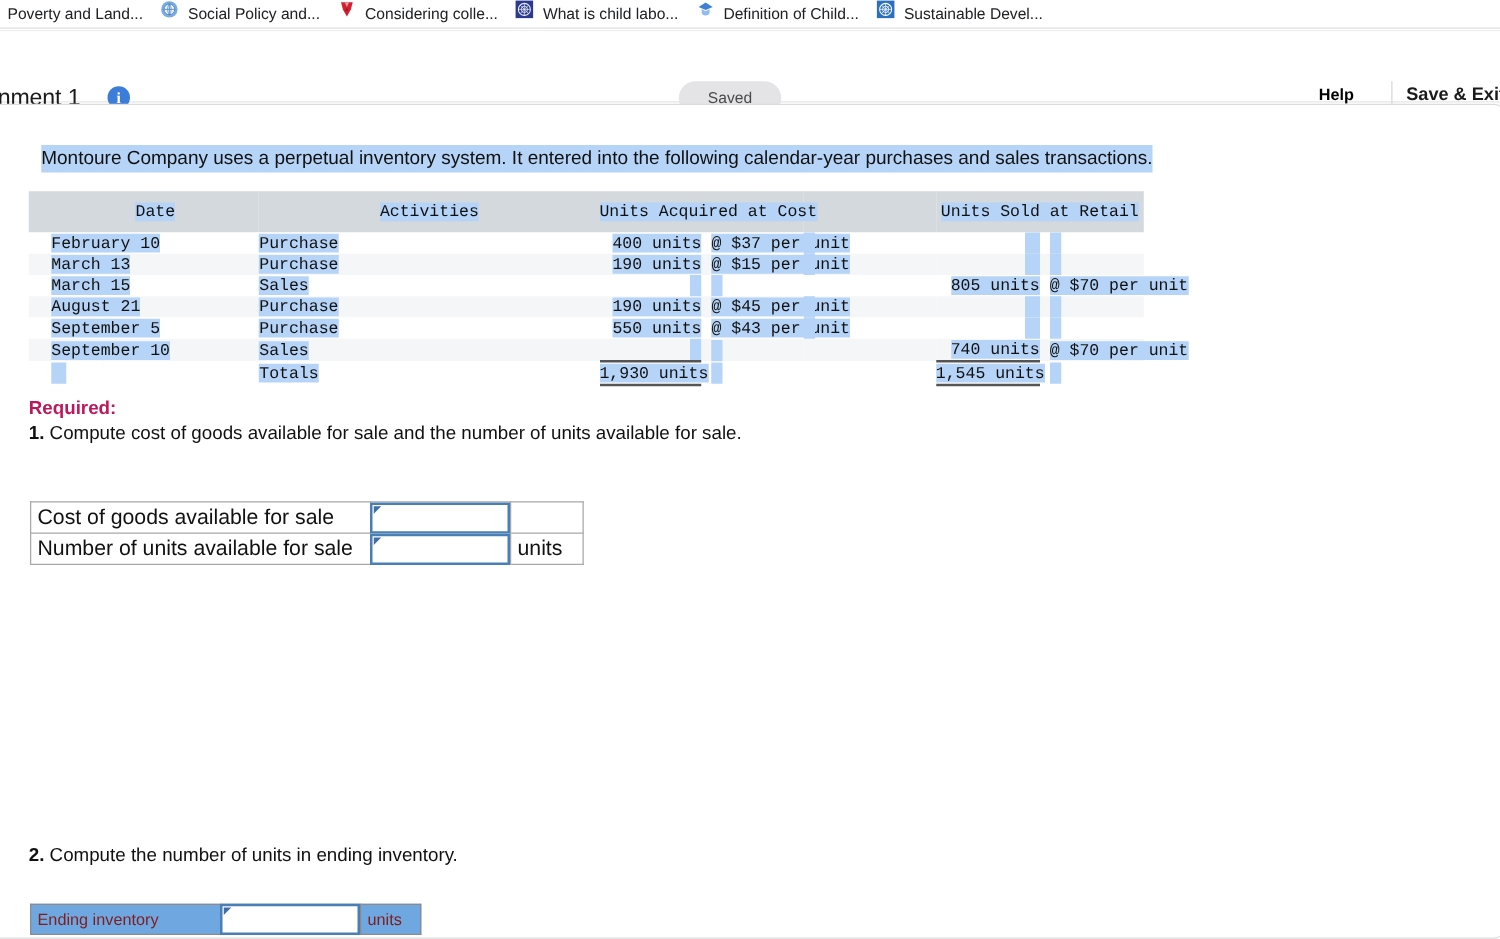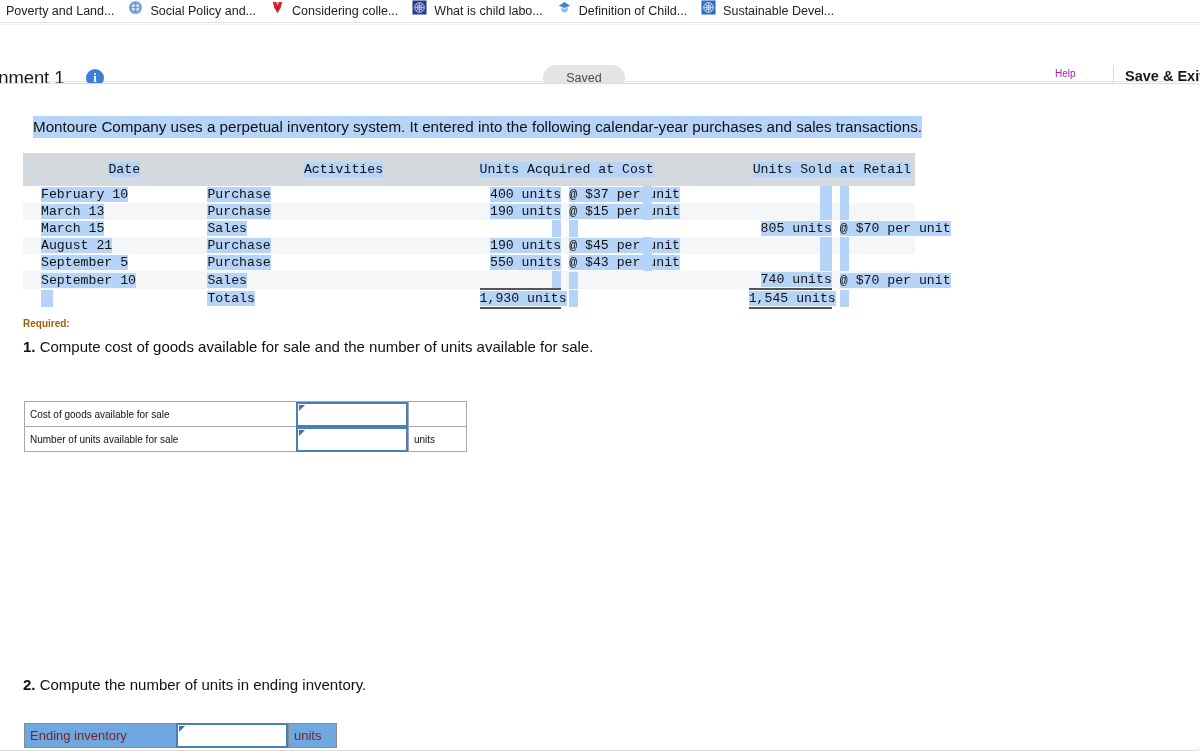--- a/index.html
+++ b/index.html
@@ -79,22 +79,22 @@
     width: 82px; height: 27px;
     background: #e4e4e6;
     border-radius: 14px;
     color: #4a4a4a;
     font-size: 12.5px;
     text-align: center;
     line-height: 27px;
   }
   .help-btn {
     position: absolute; left: 1055px; top: 43px;
-    font-size: 10px; font-weight: 400;
-    color: #a21caf;
+    font-size: 13px; font-weight: 700;
+    color: #000000;
     cursor: pointer;
   }
   .hdr-divider {
     position: absolute; left: 1113px; top: 40px;
     width: 1px; height: 28px;
     background: #d8d8d8;
   }
   .save-exit-btn {
     position: absolute; left: 1125px; top: 43px;
     font-size: 14.5px; font-weight: 700;
@@ -168,32 +168,32 @@
     display: inline-block;
     width: 9px; height: 17px;
     background: #b6d4f7;
     vertical-align: middle;
   }
   .ribbon-w { width: 12px; }
 
   
   .required-hd {
     position: absolute; left: 32px; top: 234px;
-    font-size: 10px; font-weight: 700; color: #a16207;
+    font-size: 15px; font-weight: 700; color: #be185d;
   }
   .req1 {
     position: absolute; left: 32px; top: 254px;
     font-size: 15px; color: #111;
   }
   .req1 b { font-weight: 700; }
 
   .answer-table-1 {
     position: absolute; left: 33px; top: 317px;
     border-collapse: collapse;
-    font-size: 10px; color: #111;
+    font-size: 17px; color: #111;
   }
   .answer-table-1 td {
     border: 1px solid #a8a8a8;
     height: 25px;
     padding: 0 5px;
     vertical-align: middle;
   }
   .lbl-cell-1 { width: 272px; }
   .in-cell    { width: 112px; padding: 0 !important; position: relative; }
   .unit-cell-1{ width: 58px; }

